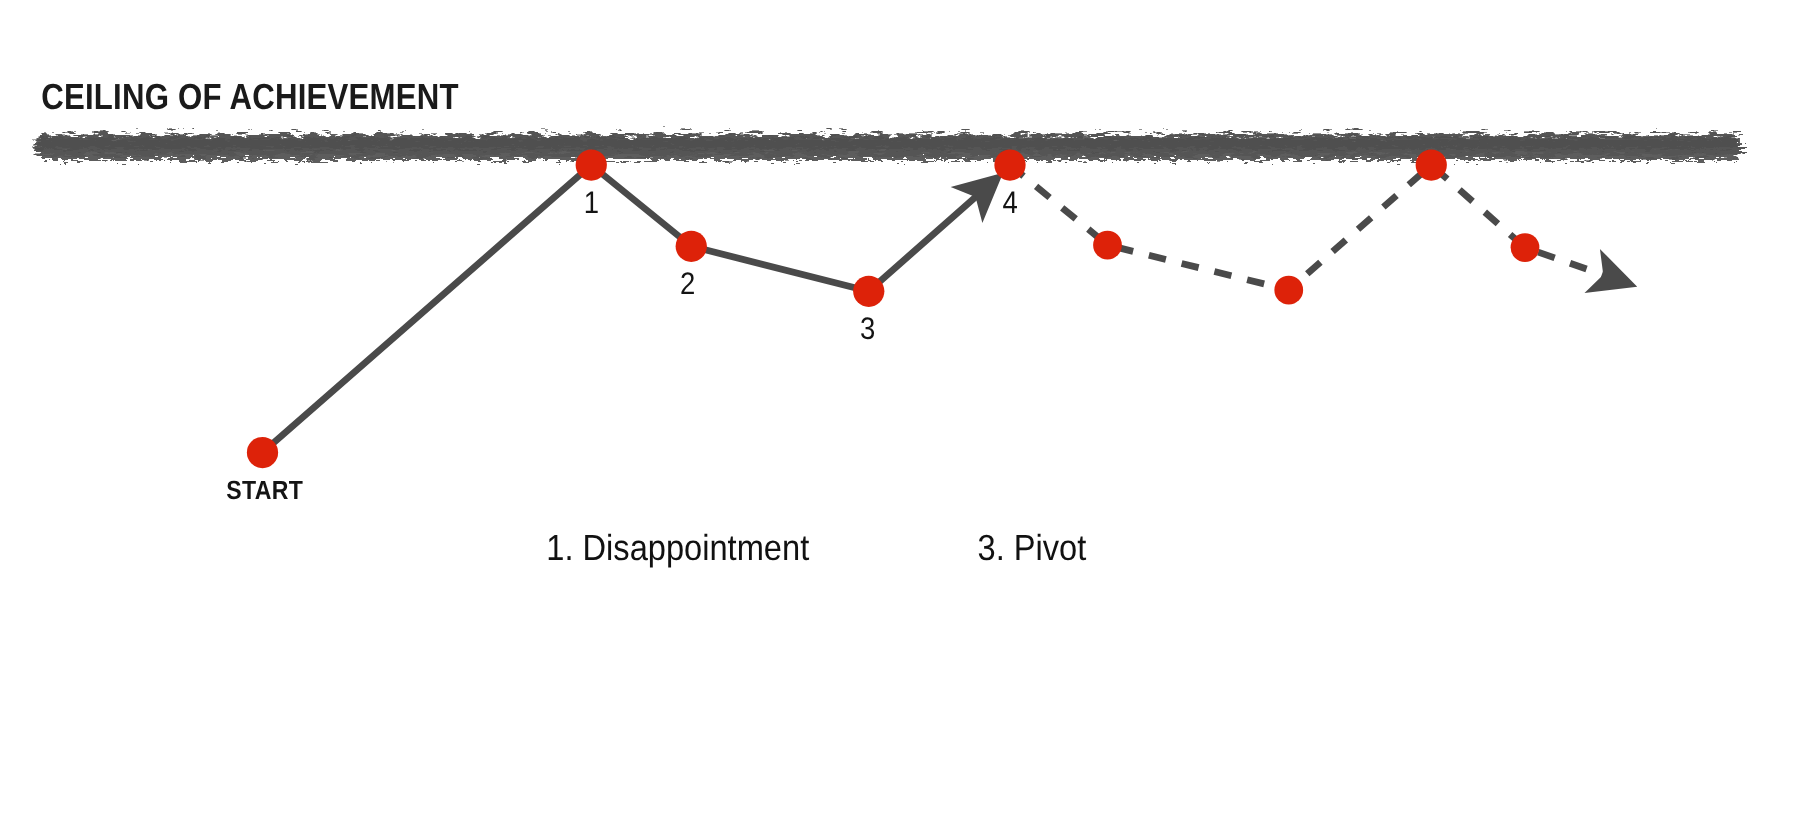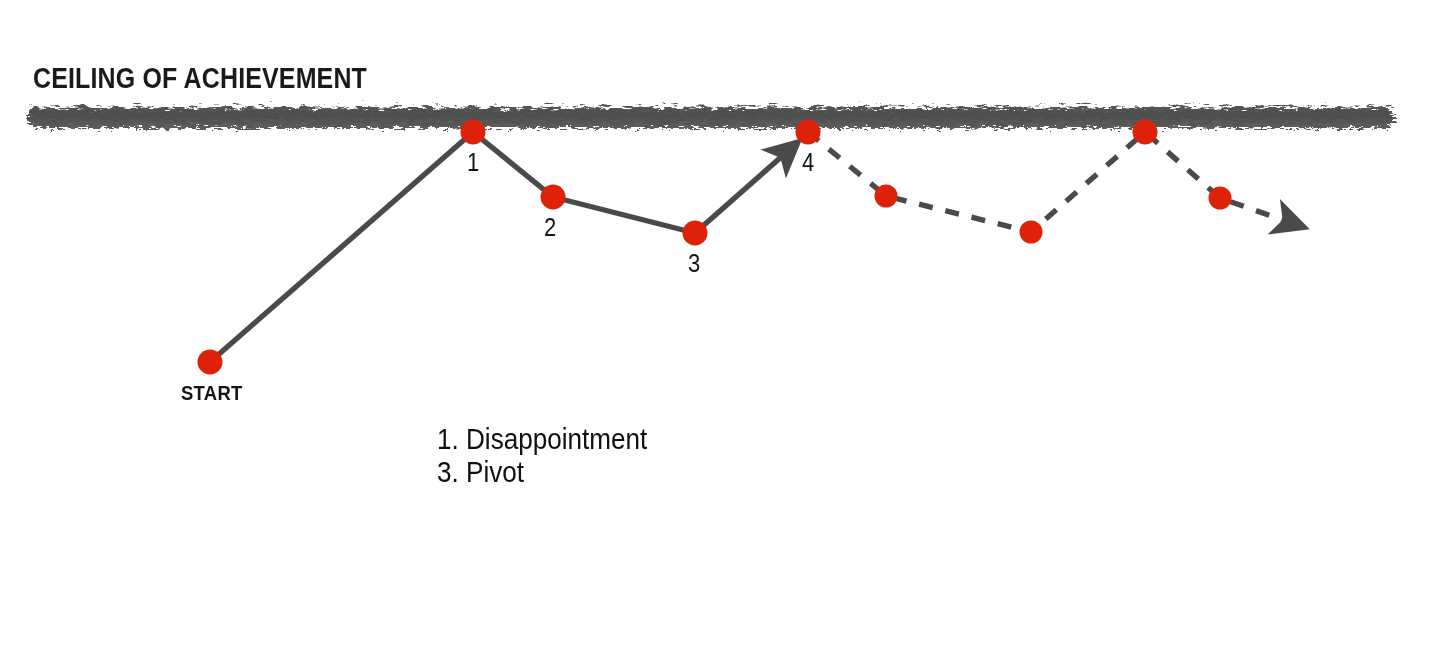--- a/index.html
+++ b/index.html
@@ -64,21 +64,21 @@
     transform-origin: left top;
   }
   .legend {
     position: absolute;
     left: 437px;
     top: 423px;
     width: 760px;
   }
   .legend-row {
     display: flex;
-    flex-direction: column;
+    flex-direction: row;
     margin-bottom: 39px;
   }
   .legend-row:last-child { margin-bottom: 0; }
   .legend-cell {
     font-family: "Liberation Sans", sans-serif;
     font-size: 29px;
     font-weight: 400;
     color: #111111;
     white-space: nowrap;
     transform: scaleX(0.9);

